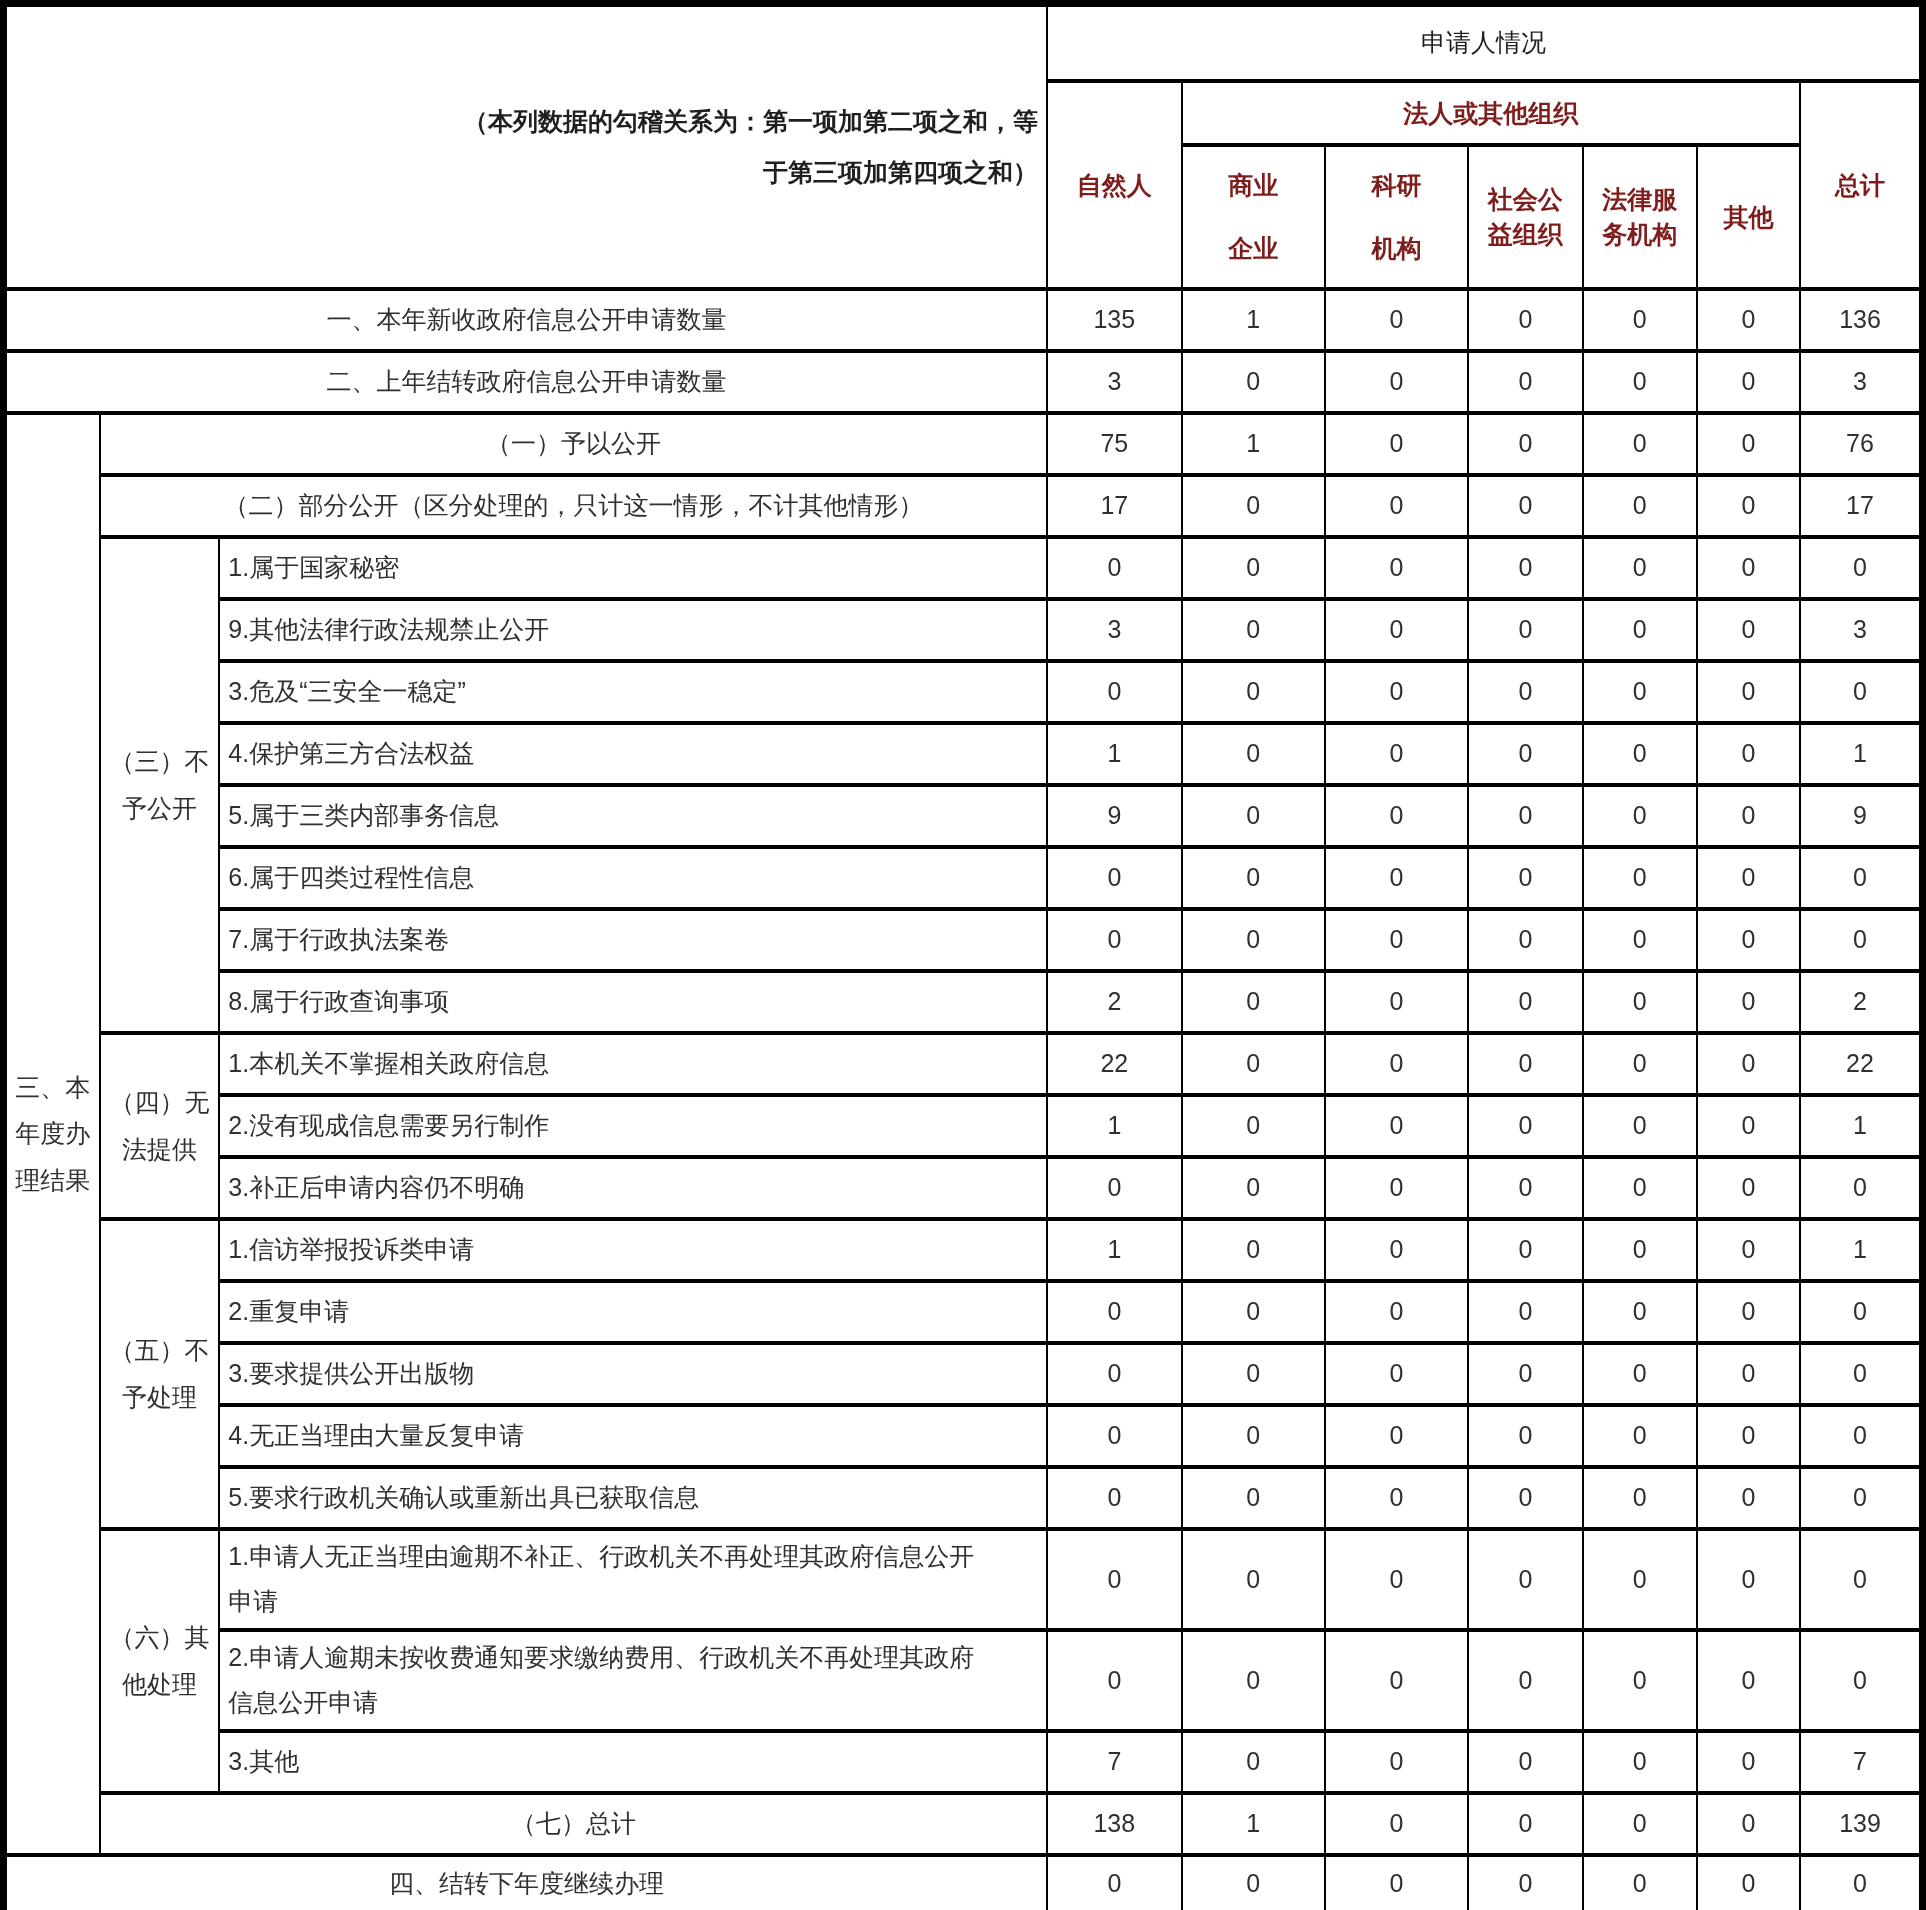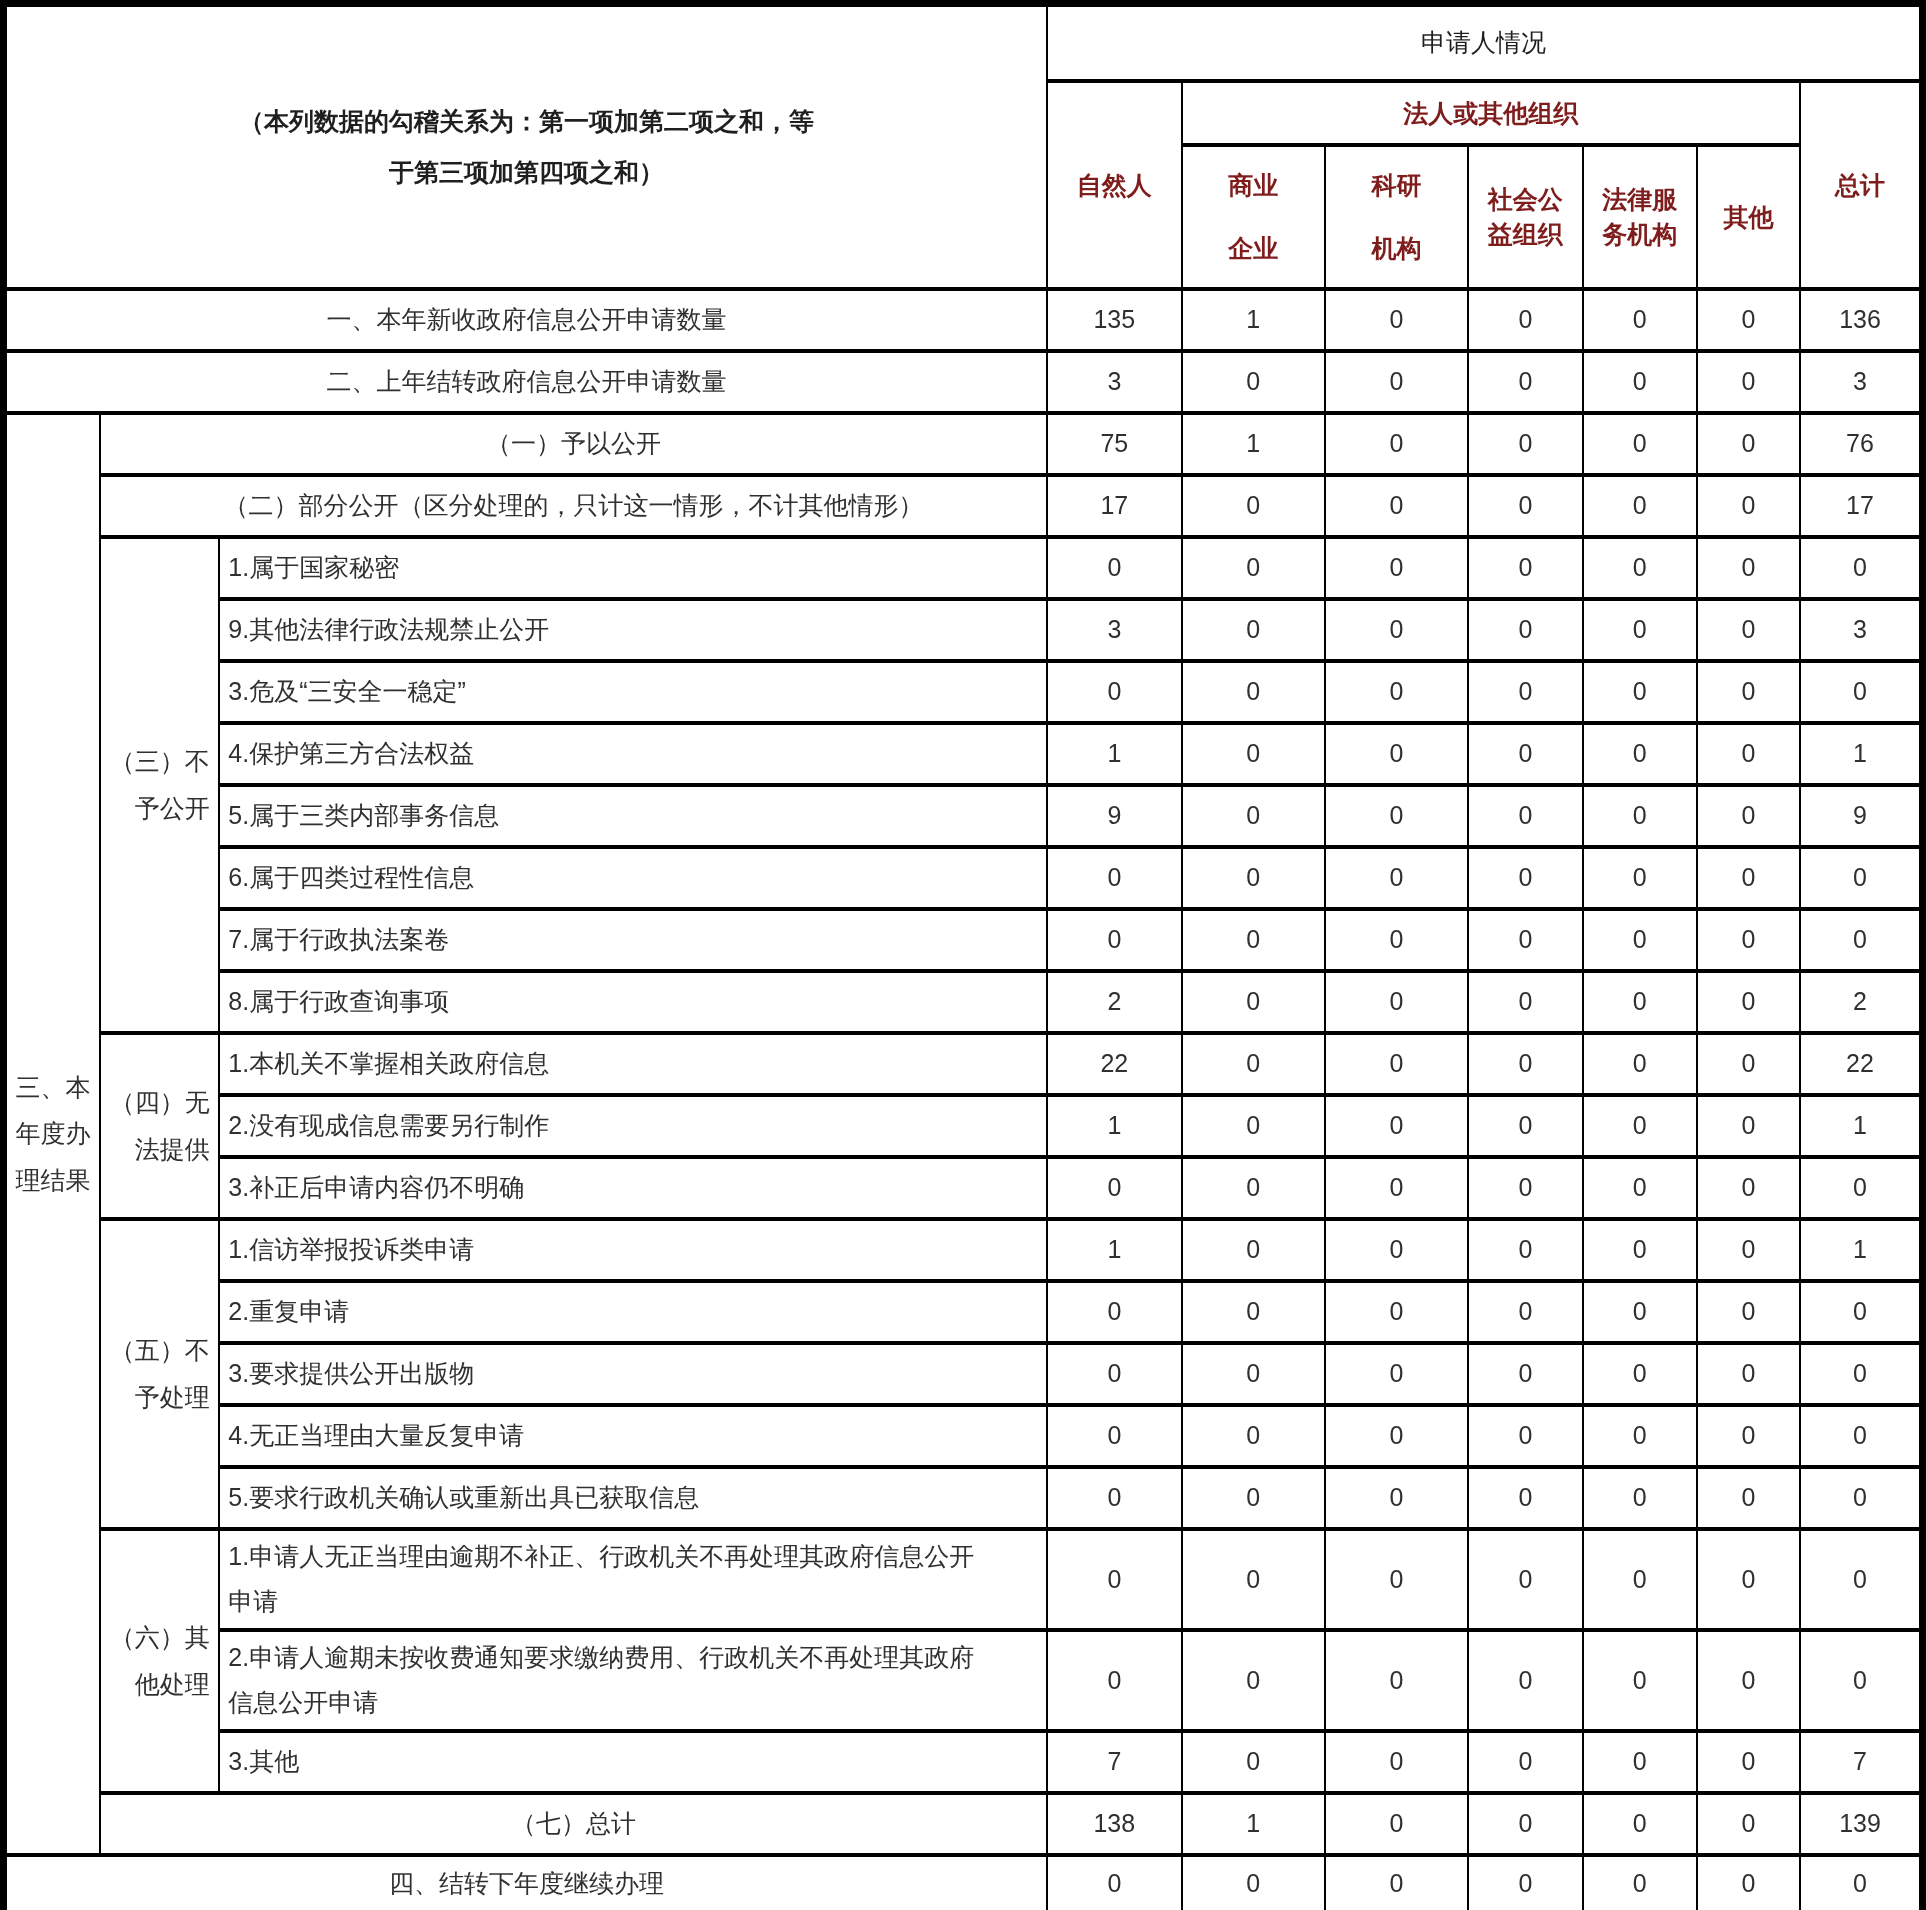--- a/index.html
+++ b/index.html
@@ -19,34 +19,34 @@
     border-top-width:4.2px;
     border-bottom-width:4.2px;
     padding:0 8.3px;
     font-size:25px;
     vertical-align:middle;
     background:#fff;
     overflow:hidden;
   }
   .note{
     font-weight:bold;font-size:32px;color:#1f1f1f;
-    text-align:center;line-height:2.05;white-space:pre-line;
+    text-align:right;line-height:2.05;white-space:pre-line;
   }
   .title{font-weight:normal;font-size:40px;color:#1f1f1f;text-align:center;}
   .colhead{
     font-weight:bold;font-size:27px;color:#7f1d1d;
     text-align:center;white-space:pre-line;line-height:1.6;
   }
   .lh-loose{line-height:2.5;}
   .lh-tight{line-height:1.4;}
   .lbl{white-space:pre-line;}
   .center{text-align:center;}
   .num{text-align:center;}
   .item{text-align:left;padding-left:6px;white-space:pre-line;line-height:1.8;}
-  .group{text-align:right;padding-left:6px;white-space:pre-line;line-height:1.85;}
+  .group{text-align:center;padding-left:6px;white-space:pre-line;line-height:1.85;}
   .seclbl{padding-left:9.5px;}
   tr.rh1{height:77px;}
   tr.rh2{height:64px;}
   tr.rh3{height:144px;}
   tr.r{height:62px;}
   tr.rt{height:101px;}
 </style>
 </head>
 <body>
 

